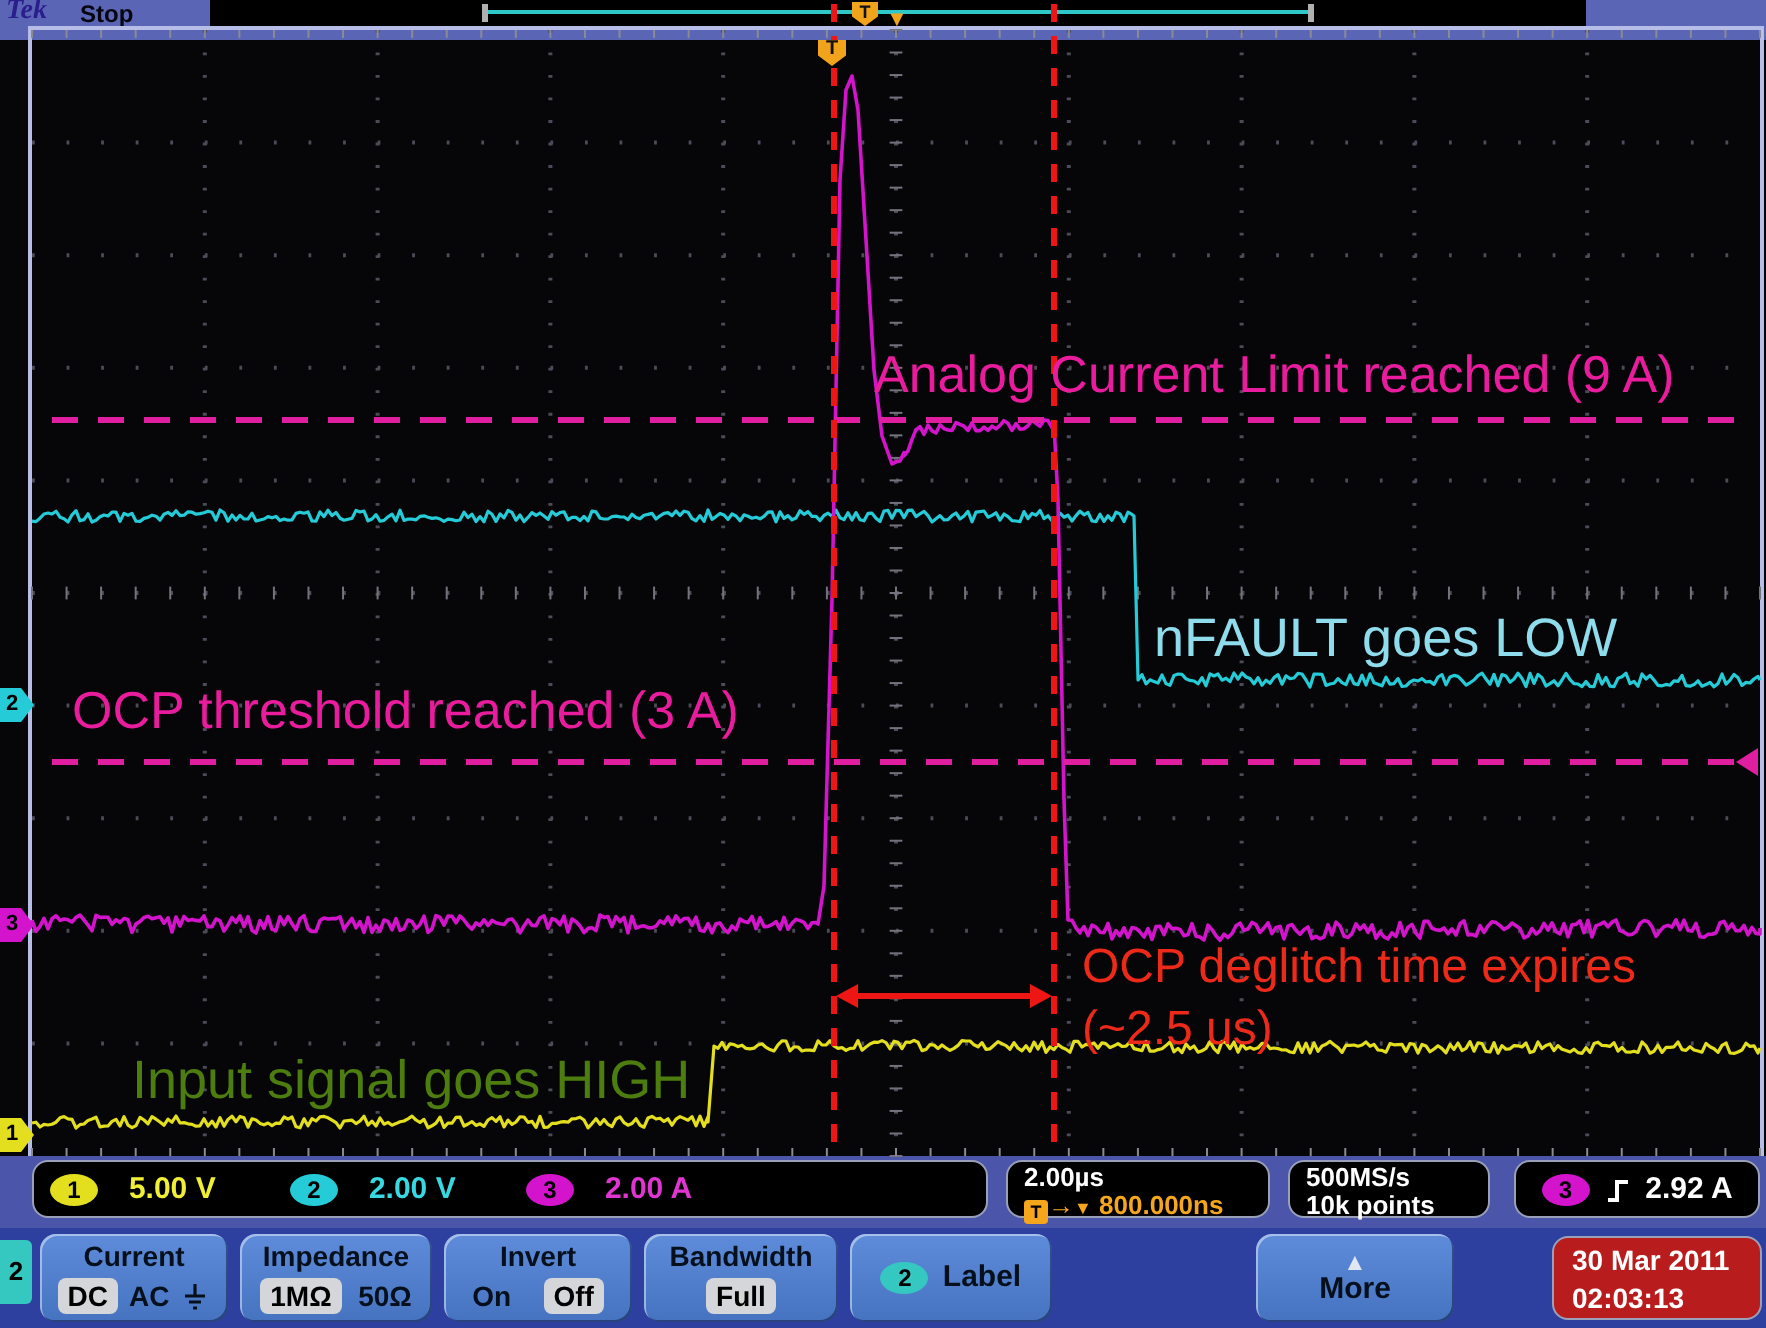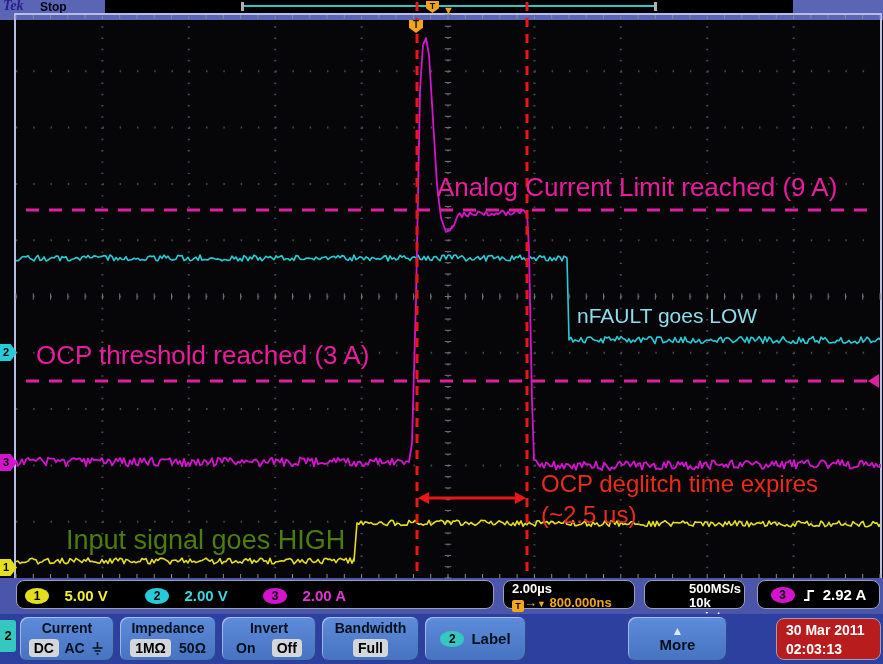--- a/index.html
+++ b/index.html
@@ -16,21 +16,21 @@
          clip-path:polygon(0 0,100% 0,100% 60%,50% 100%,0 60%);}
   .bar-t{position:absolute;left:426px;top:1px;width:13px;height:12px;z-index:3;}
   .bar-down{position:absolute;left:443px;top:5px;font-size:11px;color:#f2a31c;z-index:6;line-height:11px;}
   
   .frame{position:absolute;left:14px;top:13px;width:864px;height:565px;border:2px solid #b6bee8;z-index:2;}
   .disp-tflag{position:absolute;left:409px;top:20px;width:14px;height:13px;z-index:6;font:bold 10px/10px "Liberation Sans",sans-serif;}
   svg.plot{position:absolute;left:0;top:0;z-index:5;pointer-events:none;}
   
   .ann{position:absolute;z-index:8;white-space:nowrap;}
   .ann-analog{left:437px;top:172px;font-size:26px;color:#ea1c9e;}
-  .ann-nfault{left:577px;top:304px;font-size:21px;color:#8fdcec;}
+  .ann-nfault{left:577px;top:304px;font-size:27px;color:#8fdcec;}
   .ann-ocp{left:36px;top:340px;font-size:26px;color:#ea1c9e;}
   .ann-input{left:36px;top:525px;font-size:27px;color:#4d7c0f;margin-left:30px;}
   .ann-deglitch{left:541px;top:468px;font-size:24px;color:#ed2a1a;line-height:31px;white-space:normal;width:280px;}
   
   .chmark{position:absolute;left:0;width:17px;height:17px;z-index:7;
           clip-path:polygon(0 0,62% 0,100% 50%,62% 100%,0 100%);
           font:bold 11px/17px "Liberation Sans",sans-serif;text-align:left;padding-left:3px;color:#000;box-sizing:border-box;}
   
   .readbar{position:absolute;left:0;top:578px;width:883px;height:36px;background:#4b55a9;z-index:4;}
   .rbox{position:absolute;top:2px;background:#000;border:1px solid #9aa0b8;border-radius:8px;height:29px;box-sizing:border-box;}
@@ -345,21 +345,21 @@
         <span class="rtxt" style="color:#e035d0;margin-left:11px;">2.00 A</span>
       </div>
     </div>
     <div class="rbox" style="left:503px;width:132px;">
       <div class="two-line" style="padding-top:1px;">2.00µs</div>
       <div class="two-line orange">
         <span class="tiny-t">T</span><span>→</span><span style="font-size:9px;">▼</span>
         <span>800.000ns</span>
       </div>
     </div>
-    <div class="rbox" style="left:644px;width:101px;padding-left:36px;">
+    <div class="rbox" style="left:644px;width:101px;">
       <div class="two-line" style="padding-top:1px;">500MS/s</div>
       <div class="two-line">10k points</div>
     </div>
     <div class="rbox" style="left:757px;width:123px;">
       <div class="center-all">
         <span class="oval" style="background:#d414cc;">3</span>
         <svg width="14" height="14">
             <path d="M2 12 H6.5 V3 H12" stroke="#fff" fill="none" stroke-width="2"></path>
           </svg>
         <span style="color:#fff;">2.92 A</span>

